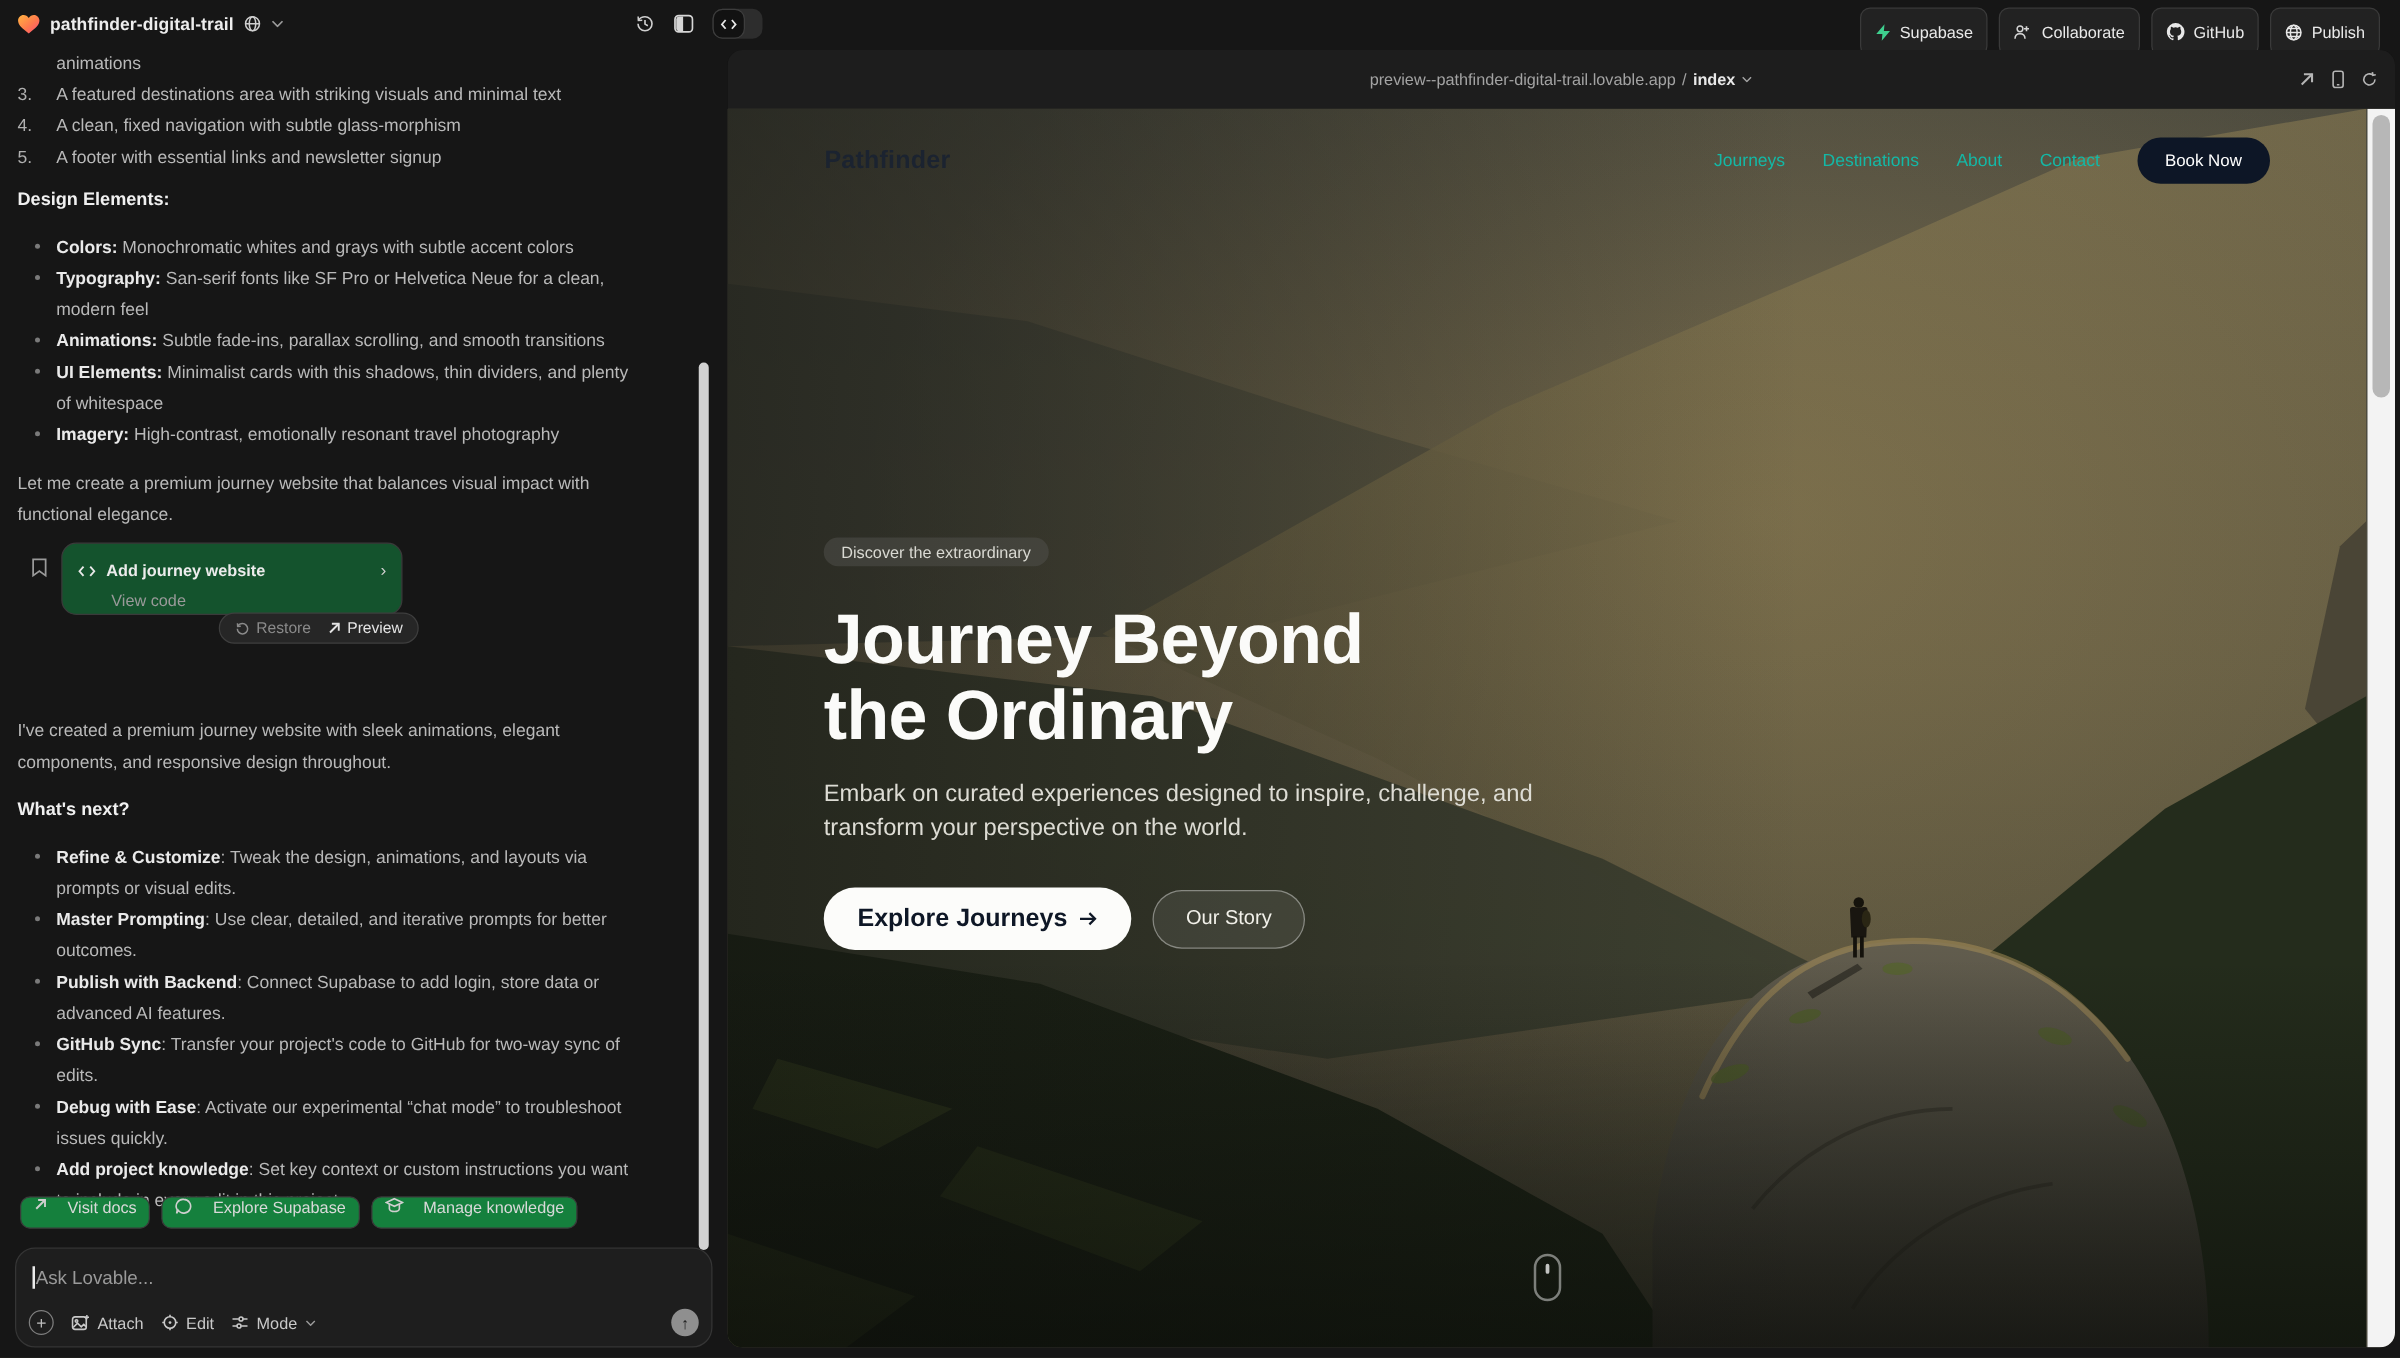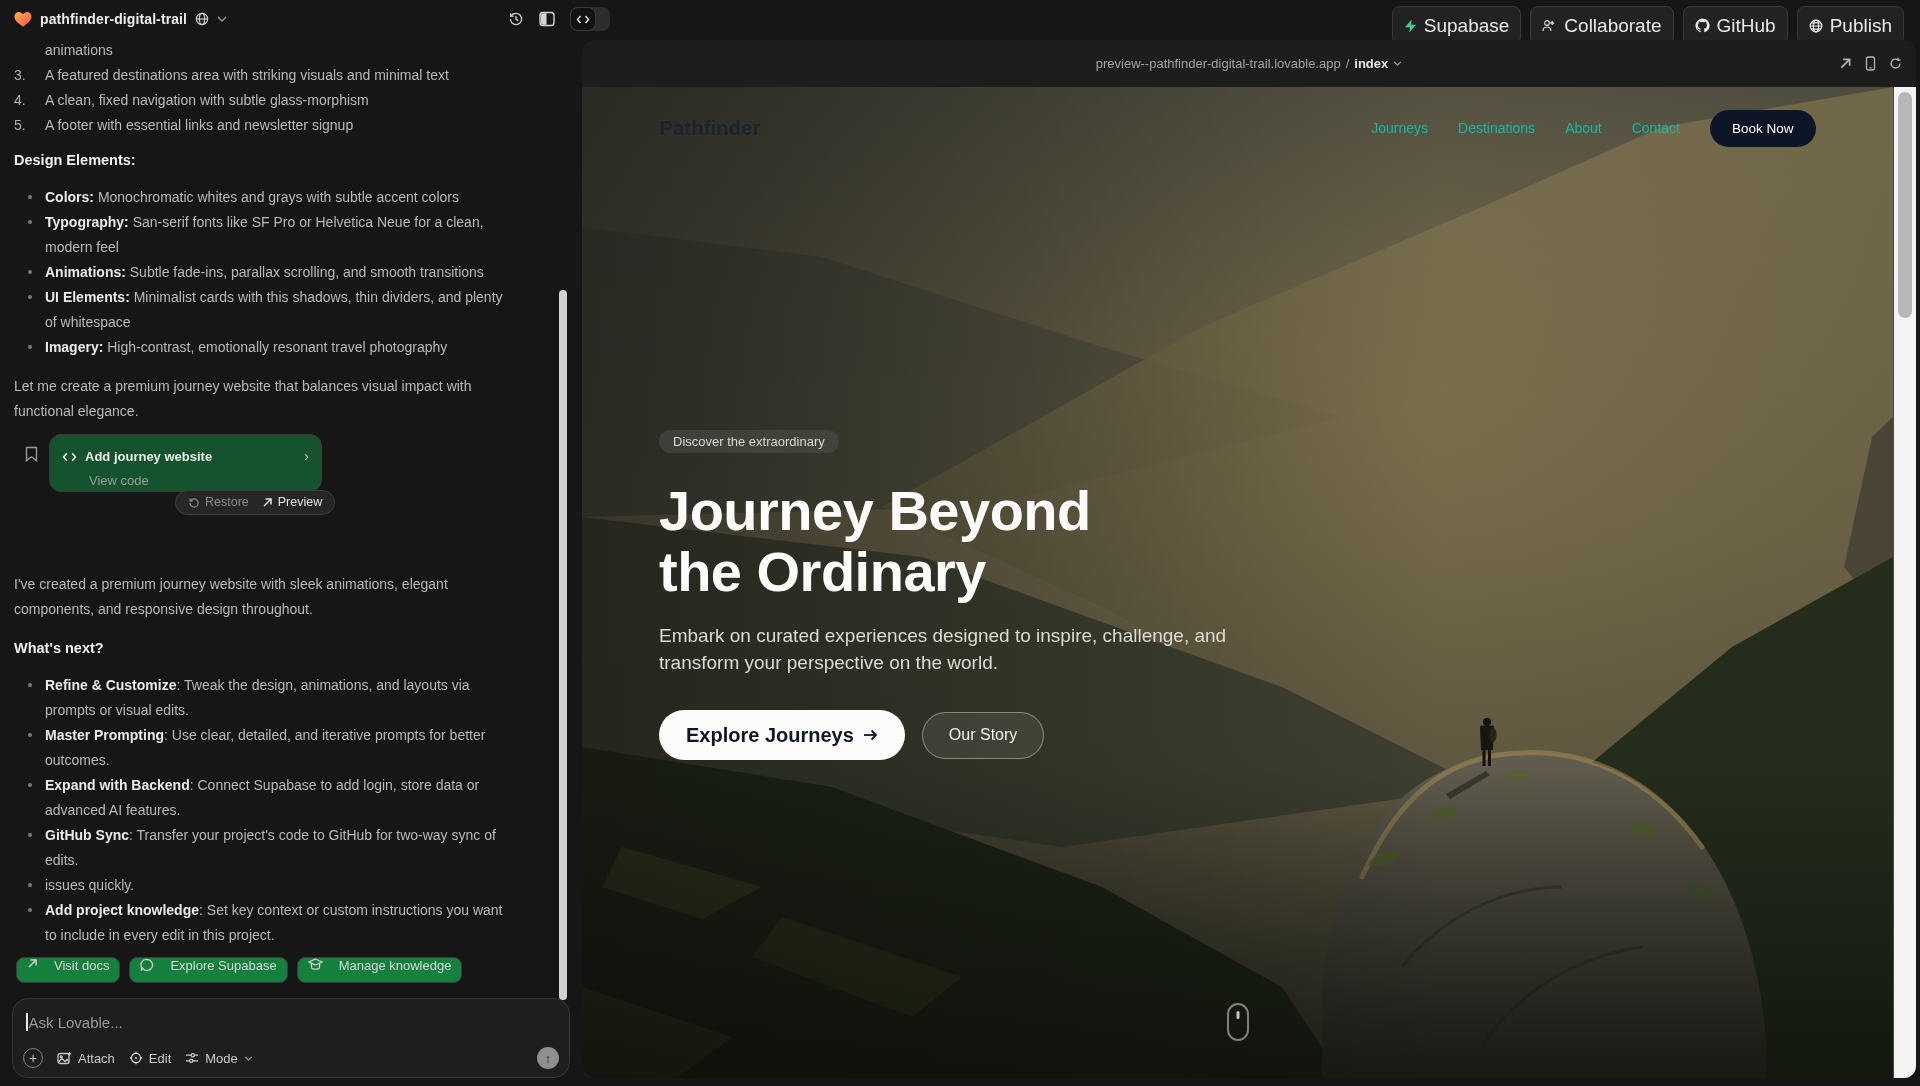--- a/index.html
+++ b/index.html
@@ -10,21 +10,21 @@
   
   .topbar { position:absolute; left:0; top:0; width:1920px; height:38px; display:flex; align-items:center; }
   .proj { position:absolute; left:14px; top:0; height:38px; display:flex; align-items:center; gap:8px; cursor:pointer; }
   .proj-title { font-size:14px; font-weight:700; color:#ededed; letter-spacing:.1px; }
   .tb-ic { display:flex; align-items:center; justify-content:center; }
   .mid-icons { position:absolute; left:508px; top:0; height:38px; display:flex; align-items:center; gap:15px; }
   .code-pill { width:40px; height:24px; background:#2d2d2d; border-radius:8px; display:flex; align-items:center; }
   .code-seg { width:26px; height:24px; background:#121212; border:1px solid #3d3d3d; border-radius:8px; display:flex; align-items:center; justify-content:center; }
   .tb-right { position:absolute; right:16px; top:6px; display:flex; gap:9px; }
   .tb-btn { height:39px; display:inline-flex; align-items:center; gap:7px; padding:0 11px; background:#222222;
-    border:1px solid #3a3a3a; border-radius:8px; color:#e9e9e9; font-size:19px; cursor:pointer; }
+    border:1px solid #3a3a3a; border-radius:8px; color:#e9e9e9; font-size:13px; cursor:pointer; }
 
   
   .chat { position:absolute; left:0; top:38px; width:582px; height:1048px; overflow:hidden; }
   .chat-flow { padding:0 14px; font-size:14px; line-height:25px; color:#b9b9b9; }
   .nowrap { white-space:nowrap; }
   .partial { padding-left:31px; color:#b9b9b9; }
   .num-row { display:flex; }
   .num { width:31px; flex:0 0 31px; color:#b0b0b0; }
   .heading { margin-top:10px; font-size:14.5px; font-weight:700; color:#f0f0f0; }
   .b-list { margin-top:12px; }
@@ -307,32 +307,33 @@
           </div>
 
           <div class="b-row">
             <span class="b-dot"></span>
             <div class="nowrap"><span class="b-label">Master Prompting</span><span>: Use clear, detailed, and iterative prompts for better</span></div>
             <div class="nowrap">outcomes.</div>
           </div>
 
           <div class="b-row">
             <span class="b-dot"></span>
-            <div class="nowrap"><span class="b-label">Expand with Backend</span><span>: Connect Supabase to add login, store data or</span></div>
+            <div class="nowrap"><span class="b-label">Publish with Backend</span><span>: Connect Supabase to add login, store data or</span></div>
             <div class="nowrap">advanced AI features.</div>
           </div>
 
           <div class="b-row">
             <span class="b-dot"></span>
             <div class="nowrap"><span class="b-label">GitHub Sync</span><span>: Transfer your project's code to GitHub for two-way sync of</span></div>
             <div class="nowrap">edits.</div>
           </div>
 
           <div class="b-row">
             <span class="b-dot"></span>
+            <div class="nowrap"><span class="b-label">Debug with Ease</span><span>: Activate our experimental “chat mode” to troubleshoot</span></div>
             <div class="nowrap">issues quickly.</div>
           </div>
 
           <div class="b-row">
             <span class="b-dot"></span>
             <div class="nowrap"><span class="b-label">Add project knowledge</span><span>: Set key context or custom instructions you want</span></div>
             <div class="nowrap">to include in every edit in this project.</div>
           </div>
         </div>
     </div>

